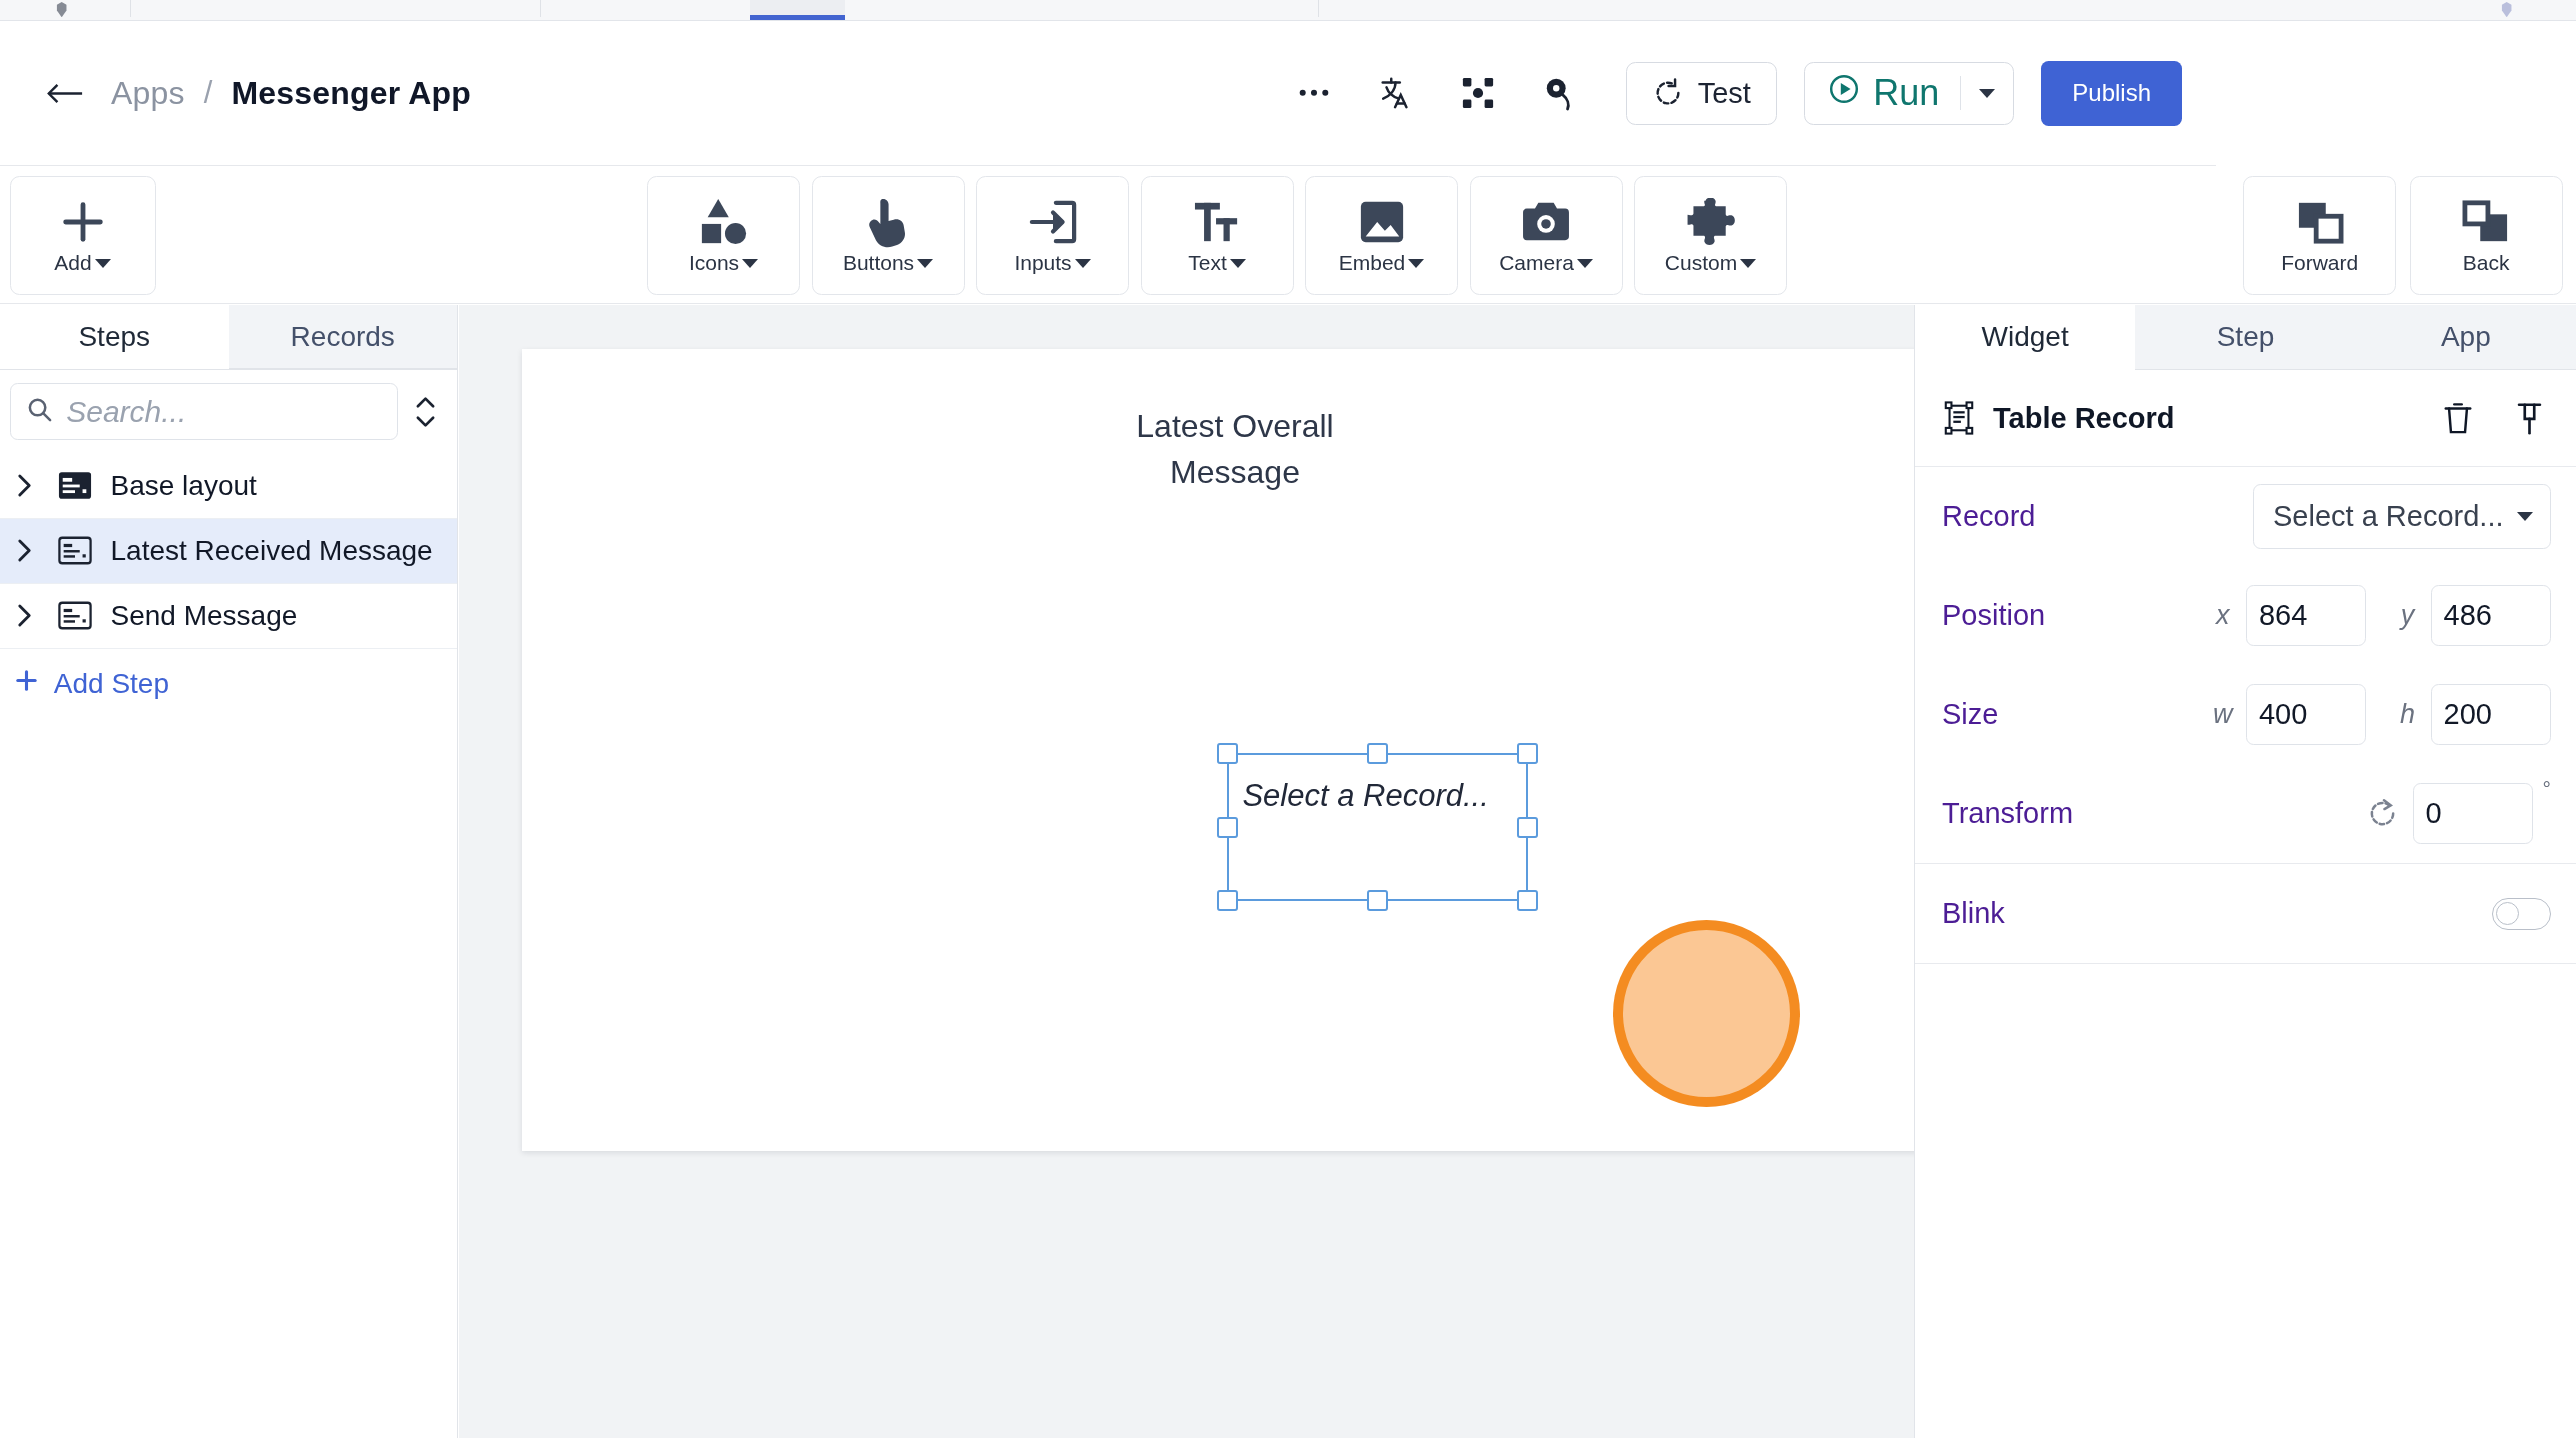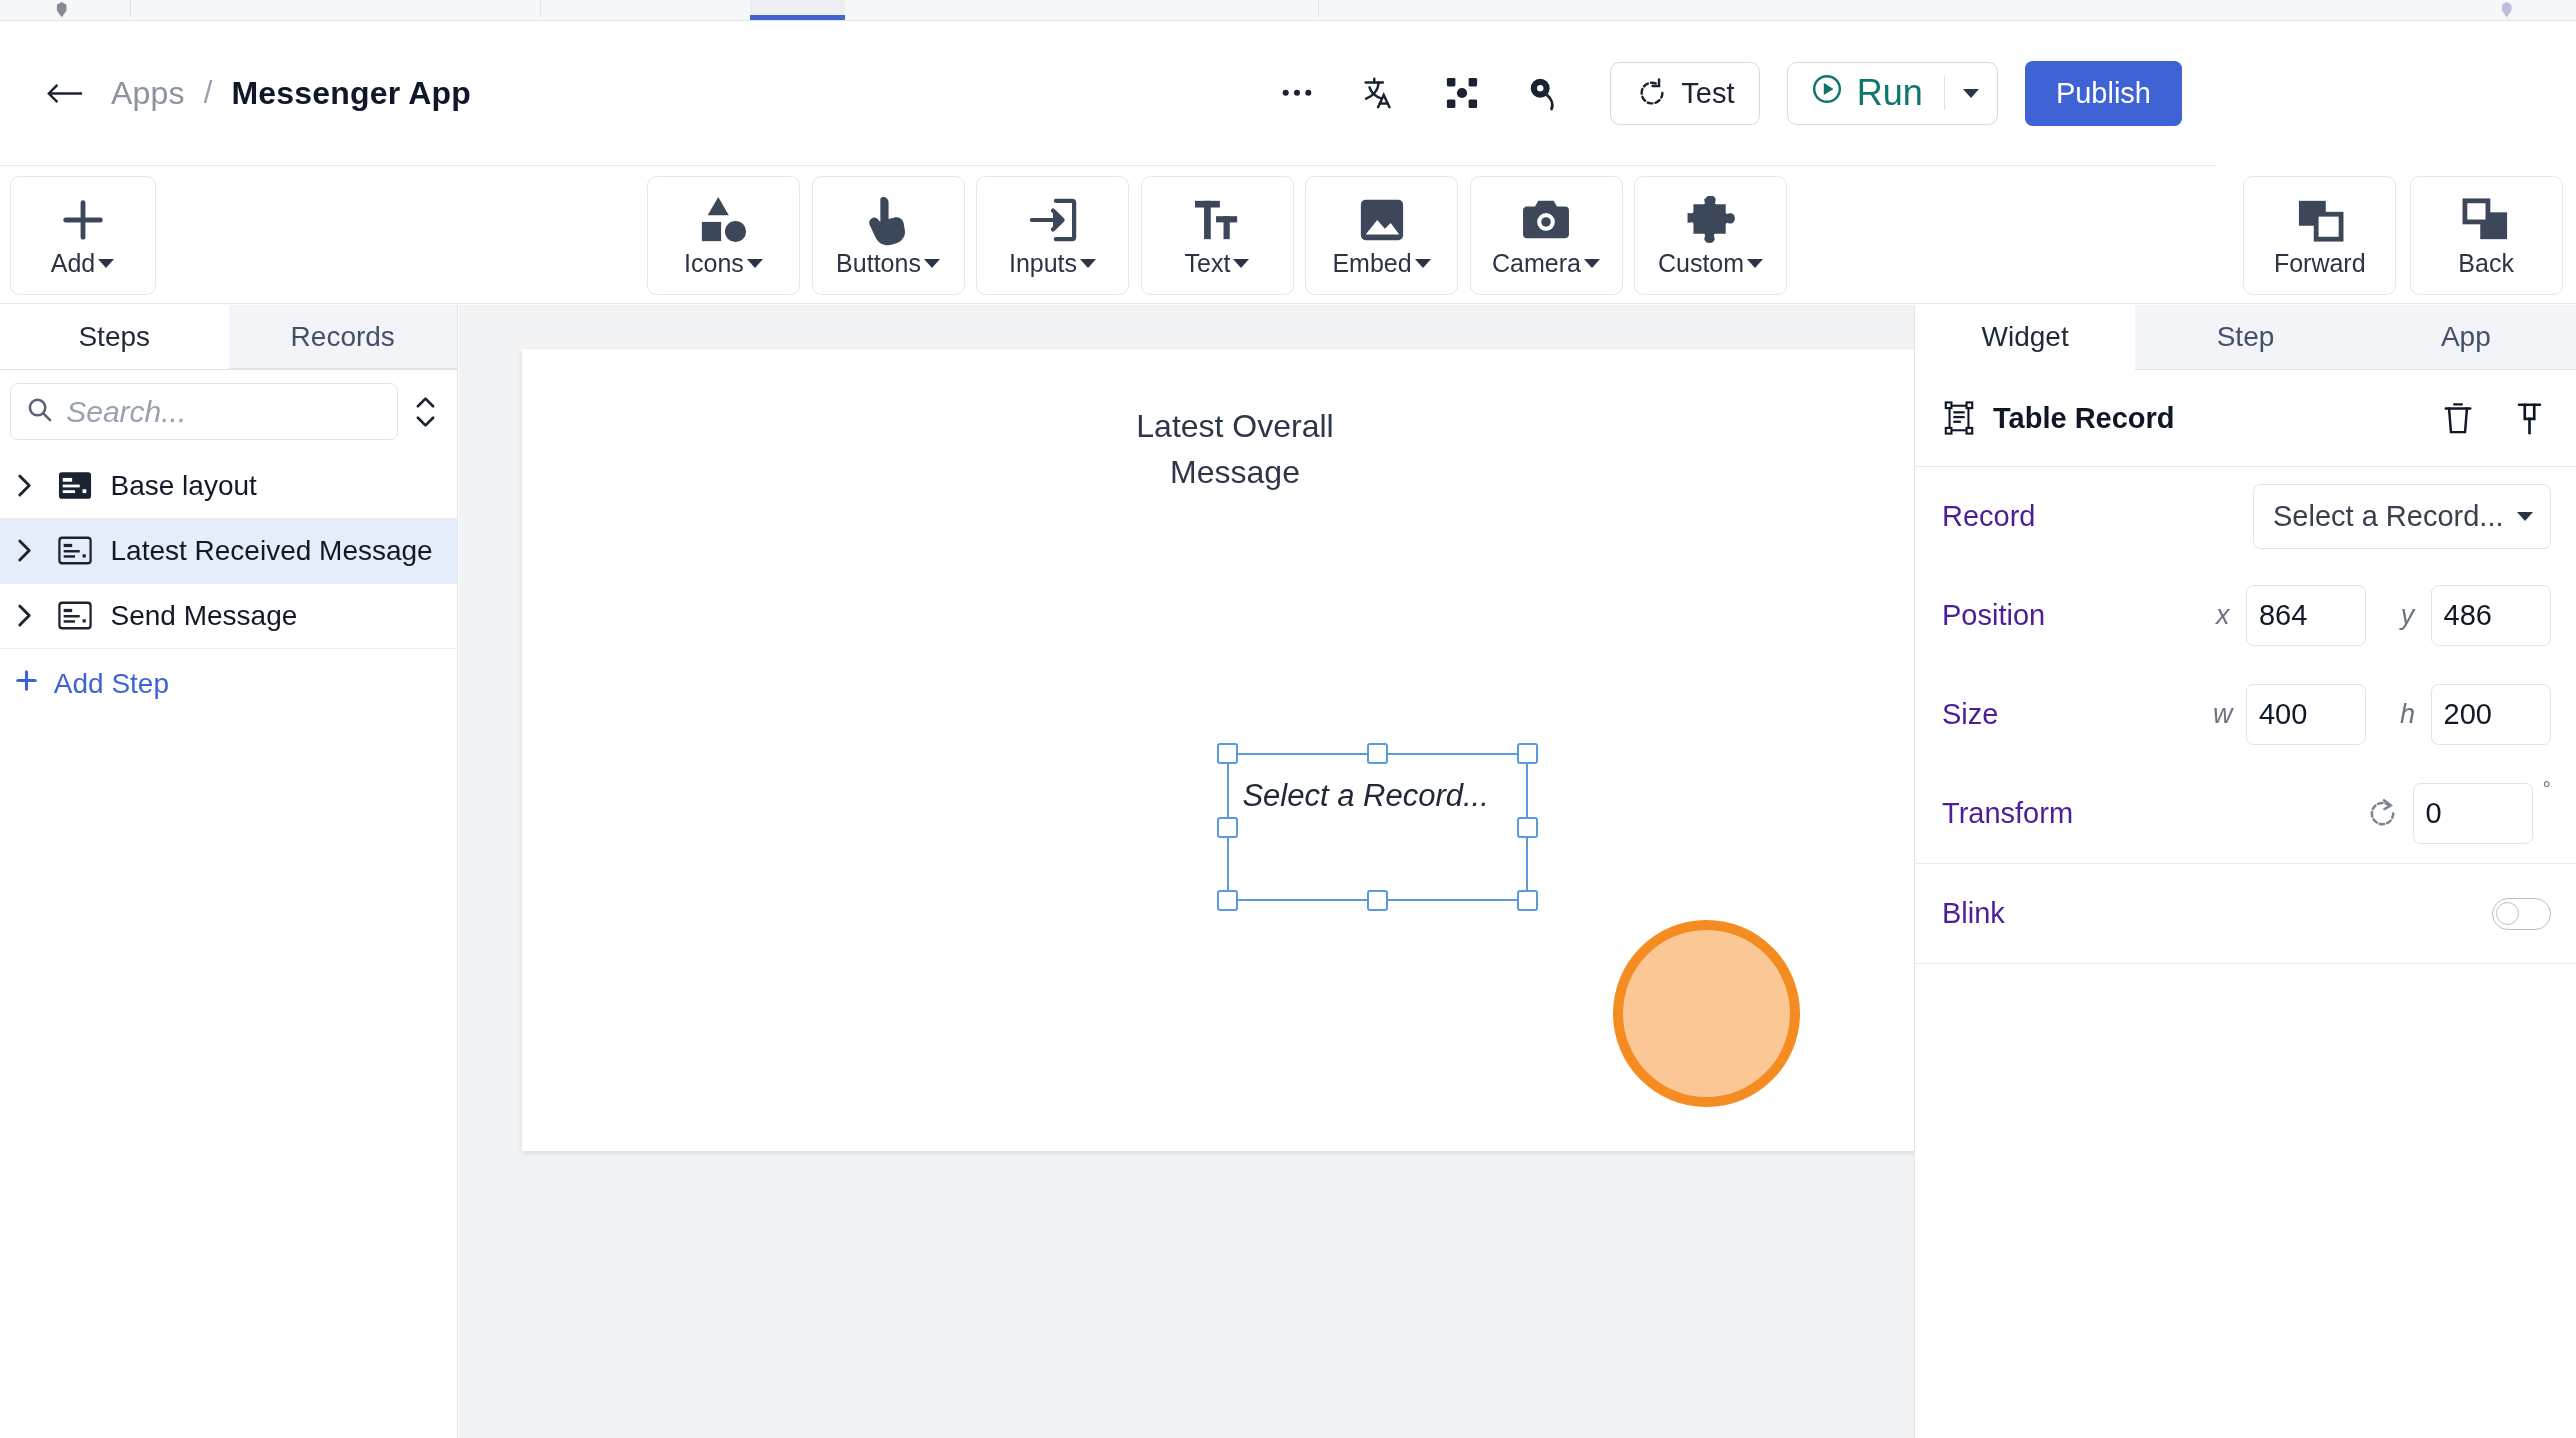--- a/index.html
+++ b/index.html
@@ -64,37 +64,37 @@
   .run-group {
     display: flex; align-items: stretch; height: 63px;
     border: 1px solid #d7dbe2; border-radius: 9.5px; background: #fff; margin-left: 27px; overflow: hidden;
   }
   .run-main { display: flex; align-items: center; gap: 13.4px; padding: 0 21px 0 23px; font-size: 36px; color: #0f766e; cursor: pointer; }
   .run-div { width: 1px; background: #dfe3e9; margin: 13.4px 0; }
   .run-caret { display: flex; align-items: center; justify-content: center; width: 52px; cursor: pointer; }
   .publish-btn {
     height: 65px; padding: 0 31px; margin-left: 27px;
     background: #3f63d4; color: #fff; border: none; border-radius: 7.6px;
-    font-size: 29px; font-family: "Liberation Sans", sans-serif; cursor: pointer;
+    font-size: 24px; font-family: "Liberation Sans", sans-serif; cursor: pointer;
   }
 
   
   .wtoolbar {
     position: absolute; left: 0; top: 166px; width: 2576px; height: 138px;
     background: #ffffff; border-bottom: 1px solid #e6e8ec;
   }
   .tool-card {
     position: absolute; top: 9.5px;
     width: 153px; height: 119px;
     border: 1px solid #e3e6eb; border-radius: 9.5px; background: #fff;
     display: flex; flex-direction: column; align-items: center; justify-content: center;
     cursor: pointer; gap: 1.9px;
   }
   .tool-card .ticon { height: 55px; display: flex; align-items: center; justify-content: center; color: #3c4759; }
-  .tool-card .tlabel { font-size: 25px; color: #2b3444; display: flex; align-items: center; gap: 3px; }
+  .tool-card .tlabel { font-size: 21px; color: #2b3444; display: flex; align-items: center; gap: 3px; }
   .caret { width: 0; height: 0; border-left: 8.6px solid transparent; border-right: 8.6px solid transparent; border-top: 9.5px solid #2b3444; display: inline-block; }
 
   .add-card { left: 9.5px; width: 146px; height: 119px; }
   .center-tools { position: absolute; left: 647px; top: 0; display: flex; gap: 11.5px; }
   .center-tools .tool-card { position: relative; top: 9.5px; }
   .right-tools { position: absolute; right: 13.4px; top: 0; display: flex; gap: 13.4px; }
   .right-tools .tool-card { position: relative; top: 9.5px; }
 
   
   .sidebar {

